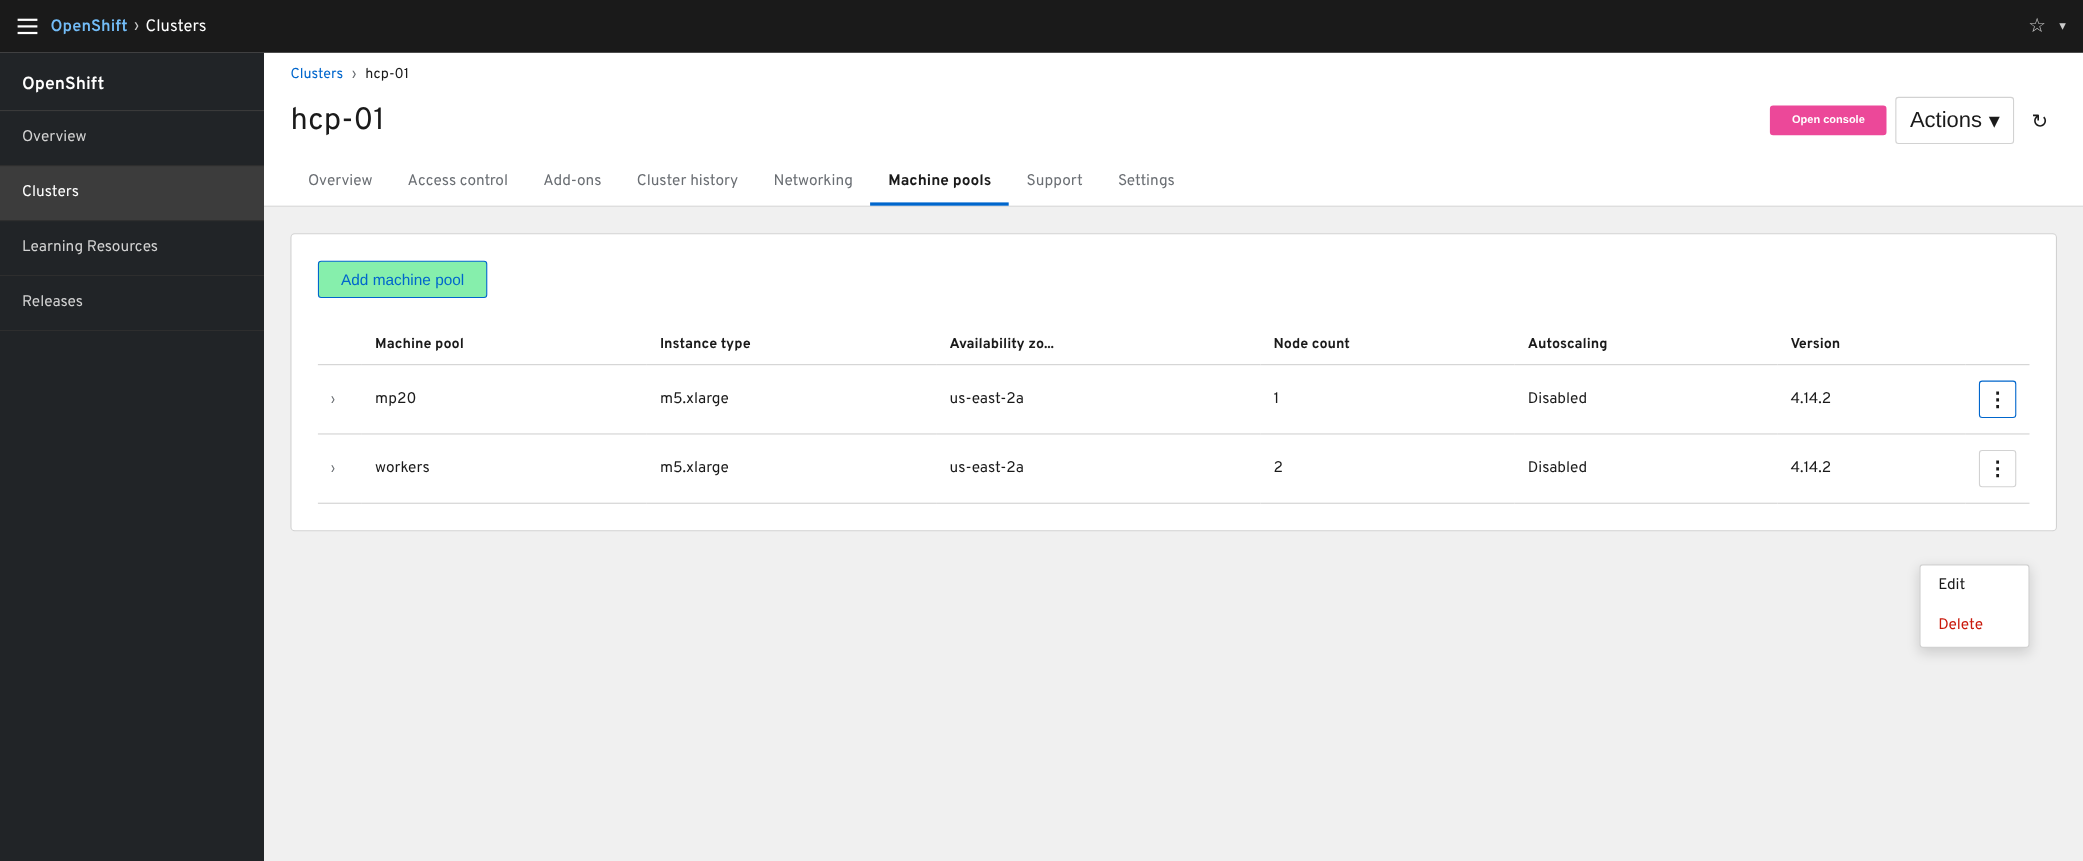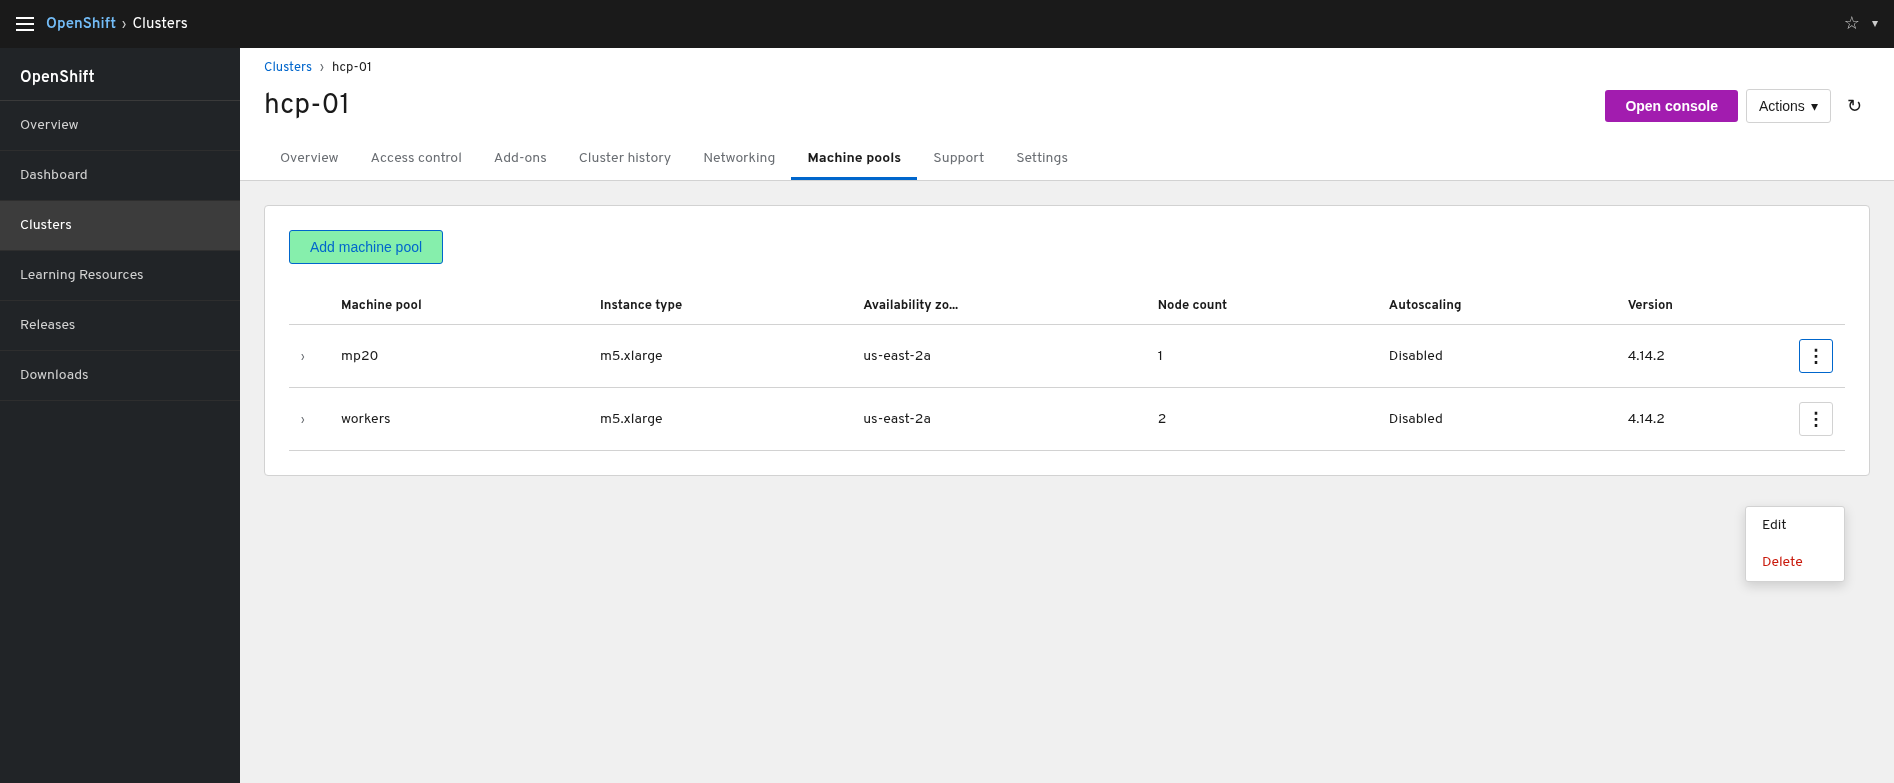--- a/index.html
+++ b/index.html
@@ -98,35 +98,35 @@
       font-size: 28px;
       font-weight: 400;
       color: #1a1a1a;
     }
     .header-actions {
       display: flex;
       align-items: center;
       gap: 8px;
     }
     .btn-primary {
-      background: #a21caf;
+      background: #ec4899;
       color: #fff;
       border: none;
       padding: 8px 20px;
-      font-size: 14px;
+      font-size: 10px;
       font-weight: 600;
       cursor: pointer;
       border-radius: 3px;
     }
     .btn-actions {
       background: #fff;
       color: #1a1a1a;
       border: 1px solid #d2d2d2;
       padding: 8px 12px;
-      font-size: 14px;
+      font-size: 20px;
       cursor: pointer;
       border-radius: 3px;
       display: flex;
       align-items: center;
       gap: 6px;
     }
     .btn-refresh {
       background: transparent;
       border: none;
       cursor: pointer;
@@ -274,25 +274,23 @@
     <span class="star-icon">☆</span>
     <span class="chevron-icon">▾</span>
   </div>
 </nav>
 
 <div class="main-layout">
 
   <aside class="sidebar">
     <div class="sidebar-section-title">OpenShift</div>
     <div class="sidebar-item">Overview</div>
-    <div class="sidebar-item">Dashboard</div>
     <div class="sidebar-item active">Clusters</div>
     <div class="sidebar-item">Learning Resources</div>
     <div class="sidebar-item">Releases</div>
-    <div class="sidebar-item">Downloads</div>
   </aside>
 
   <div class="content-area">
 
     <div class="page-header">
 
       <div class="breadcrumb">
         <a class="breadcrumb-link">Clusters</a>
         <span class="breadcrumb-sep">›</span>
         <span class="breadcrumb-current">hcp-01</span>

